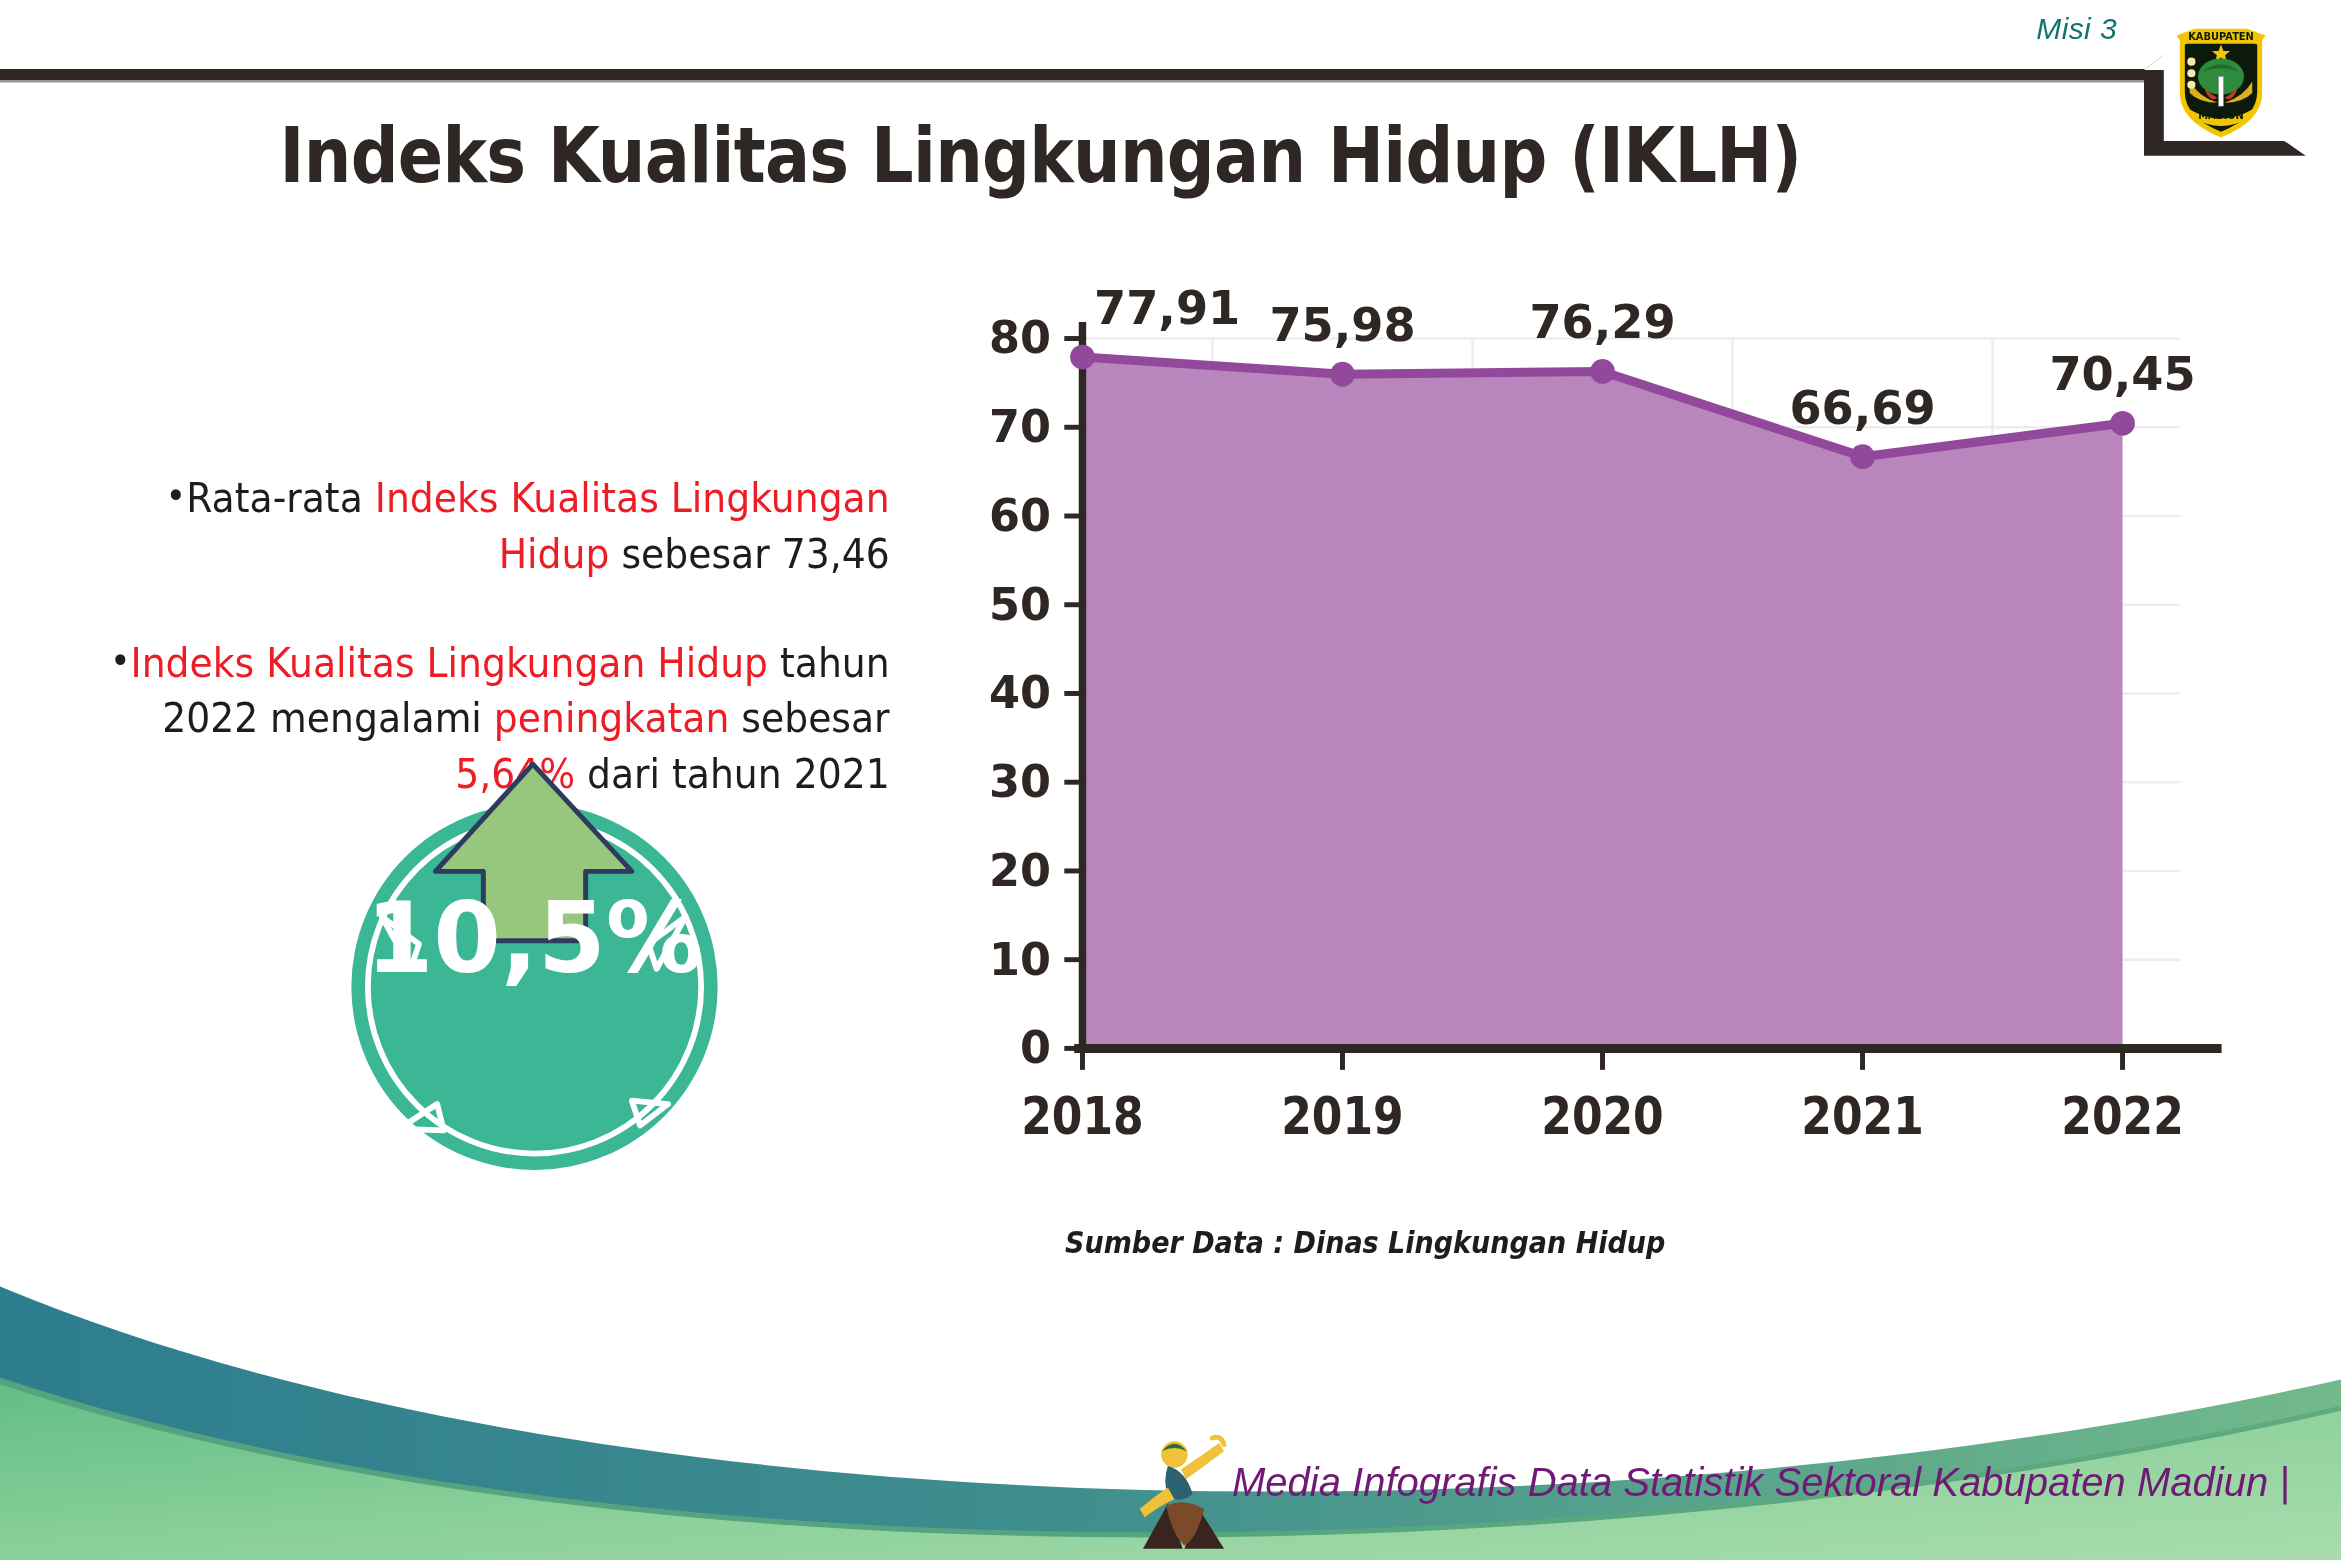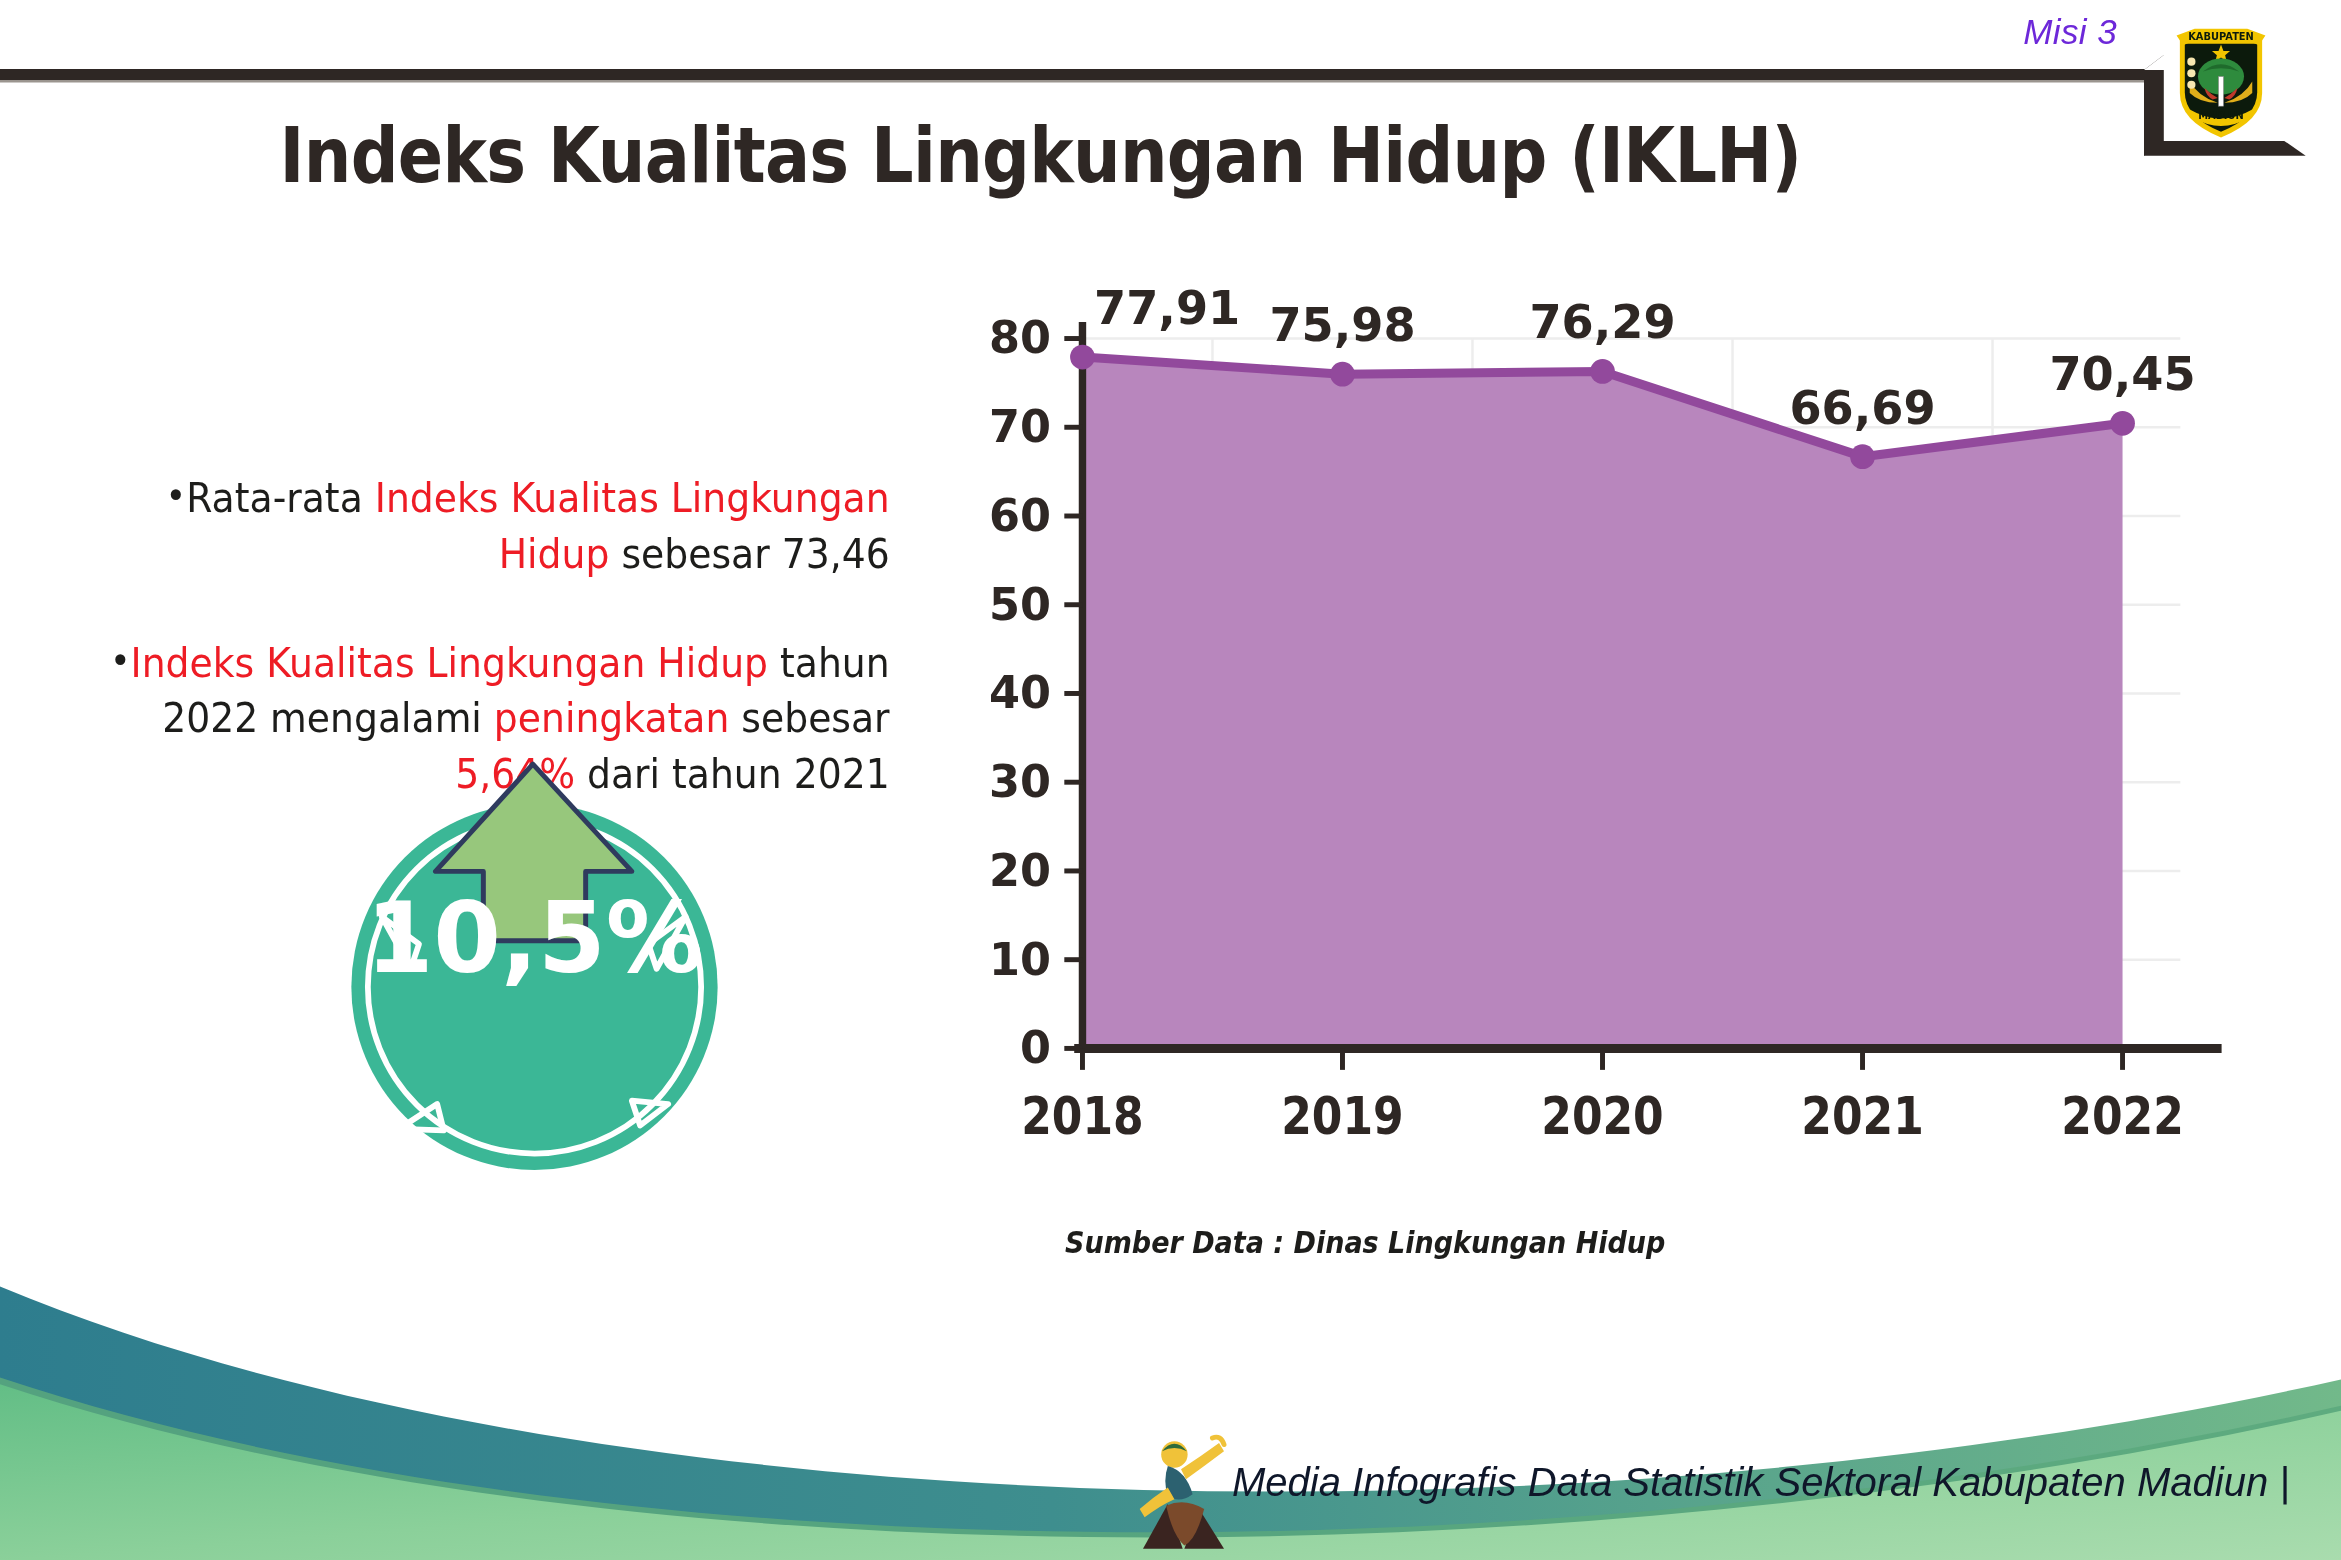--- a/index.html
+++ b/index.html
@@ -31,22 +31,22 @@
     top: 40px;
     width: 165px;
     height: 116px;
   }
   #misi-label {
     position: absolute;
     right: 225px;
     top: 11.6px;
     font-family: "Liberation Sans", sans-serif;
     font-style: italic;
-    font-size: 35px;
-    color: #6d28d9;
+    font-size: 30px;
+    color: #0f766e;
     letter-spacing: 0.4px;
     white-space: nowrap;
   }
   #crest-logo {
     position: absolute;
     left: 2170px;
     top: 16.5px;
     width: 102px;
     height: 124px;
   }
@@ -139,21 +139,21 @@
     width: 91px;
     height: 124px;
   }
   #footer-text {
     position: absolute;
     left: 1232px;
     top: 1460px;
     font-family: "Liberation Sans", sans-serif;
     font-style: italic;
     font-size: 40px;
-    color: #0f172a;
+    color: #701a75;
     white-space: nowrap;
   }
 </style>
 </head>
 <body>
 
 <div id="header-rule"></div>
 
 <svg id="header-bracket" viewBox="0 0 200 140">
   <polygon points="0,36 24,18 24,122 0,140" fill="#2E2724"></polygon>

